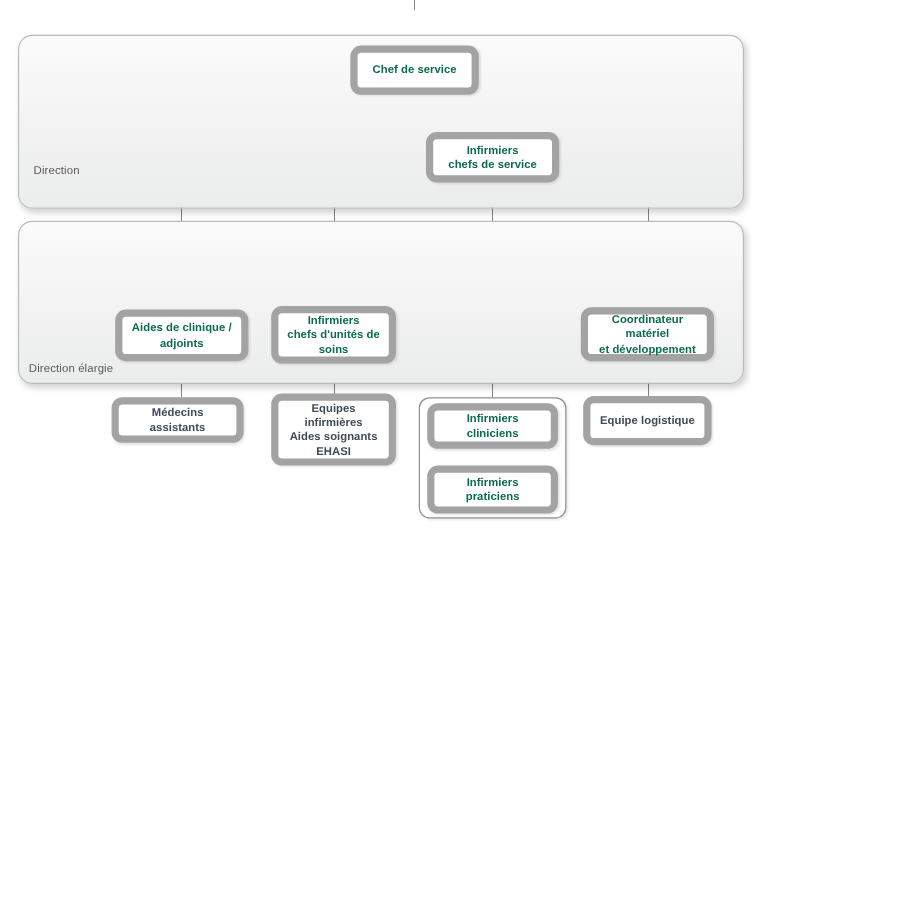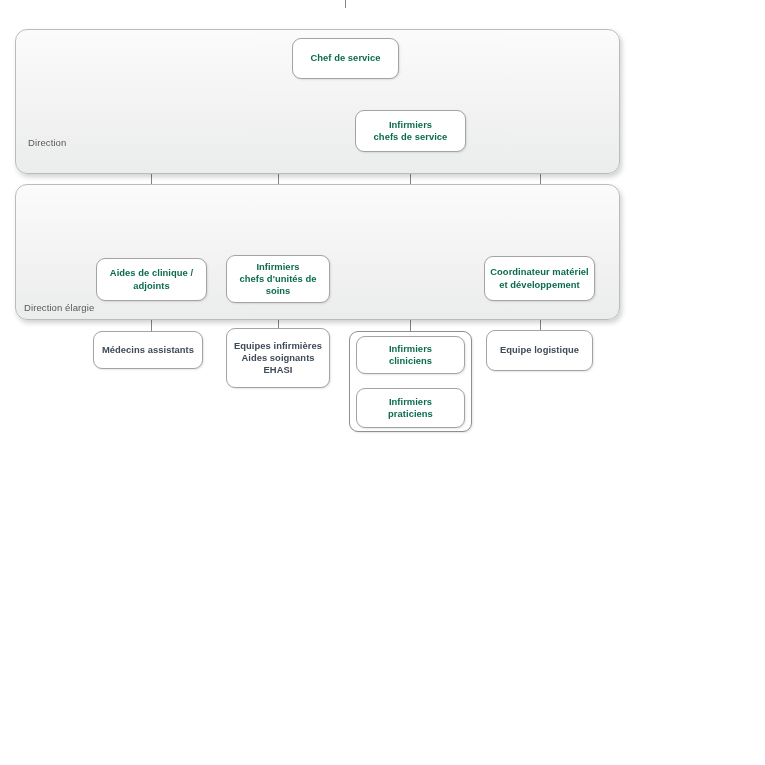--- a/index.html
+++ b/index.html
@@ -57,21 +57,21 @@
   #label-direction-elargie { left: 24px; top: 284px; margin-top: 18px; }
 
   
   .node {
     position: absolute;
     box-sizing: border-box;
     display: flex;
     align-items: center;
     justify-content: center;
     text-align: center;
-    border: 1px solid #a3a3a3;
+    border: 6px solid #a3a3a3;
     border-radius: 9px;
     background: #ffffff;
     font-size: 9.4px;
     font-weight: bold;
     line-height: 1.28;
     color: #0b6b4f;
     padding: 2px 5px;
     box-shadow: 1px 1px 2px rgba(0,0,0,0.10);
     white-space: pre-line;
     letter-spacing: .05px;

